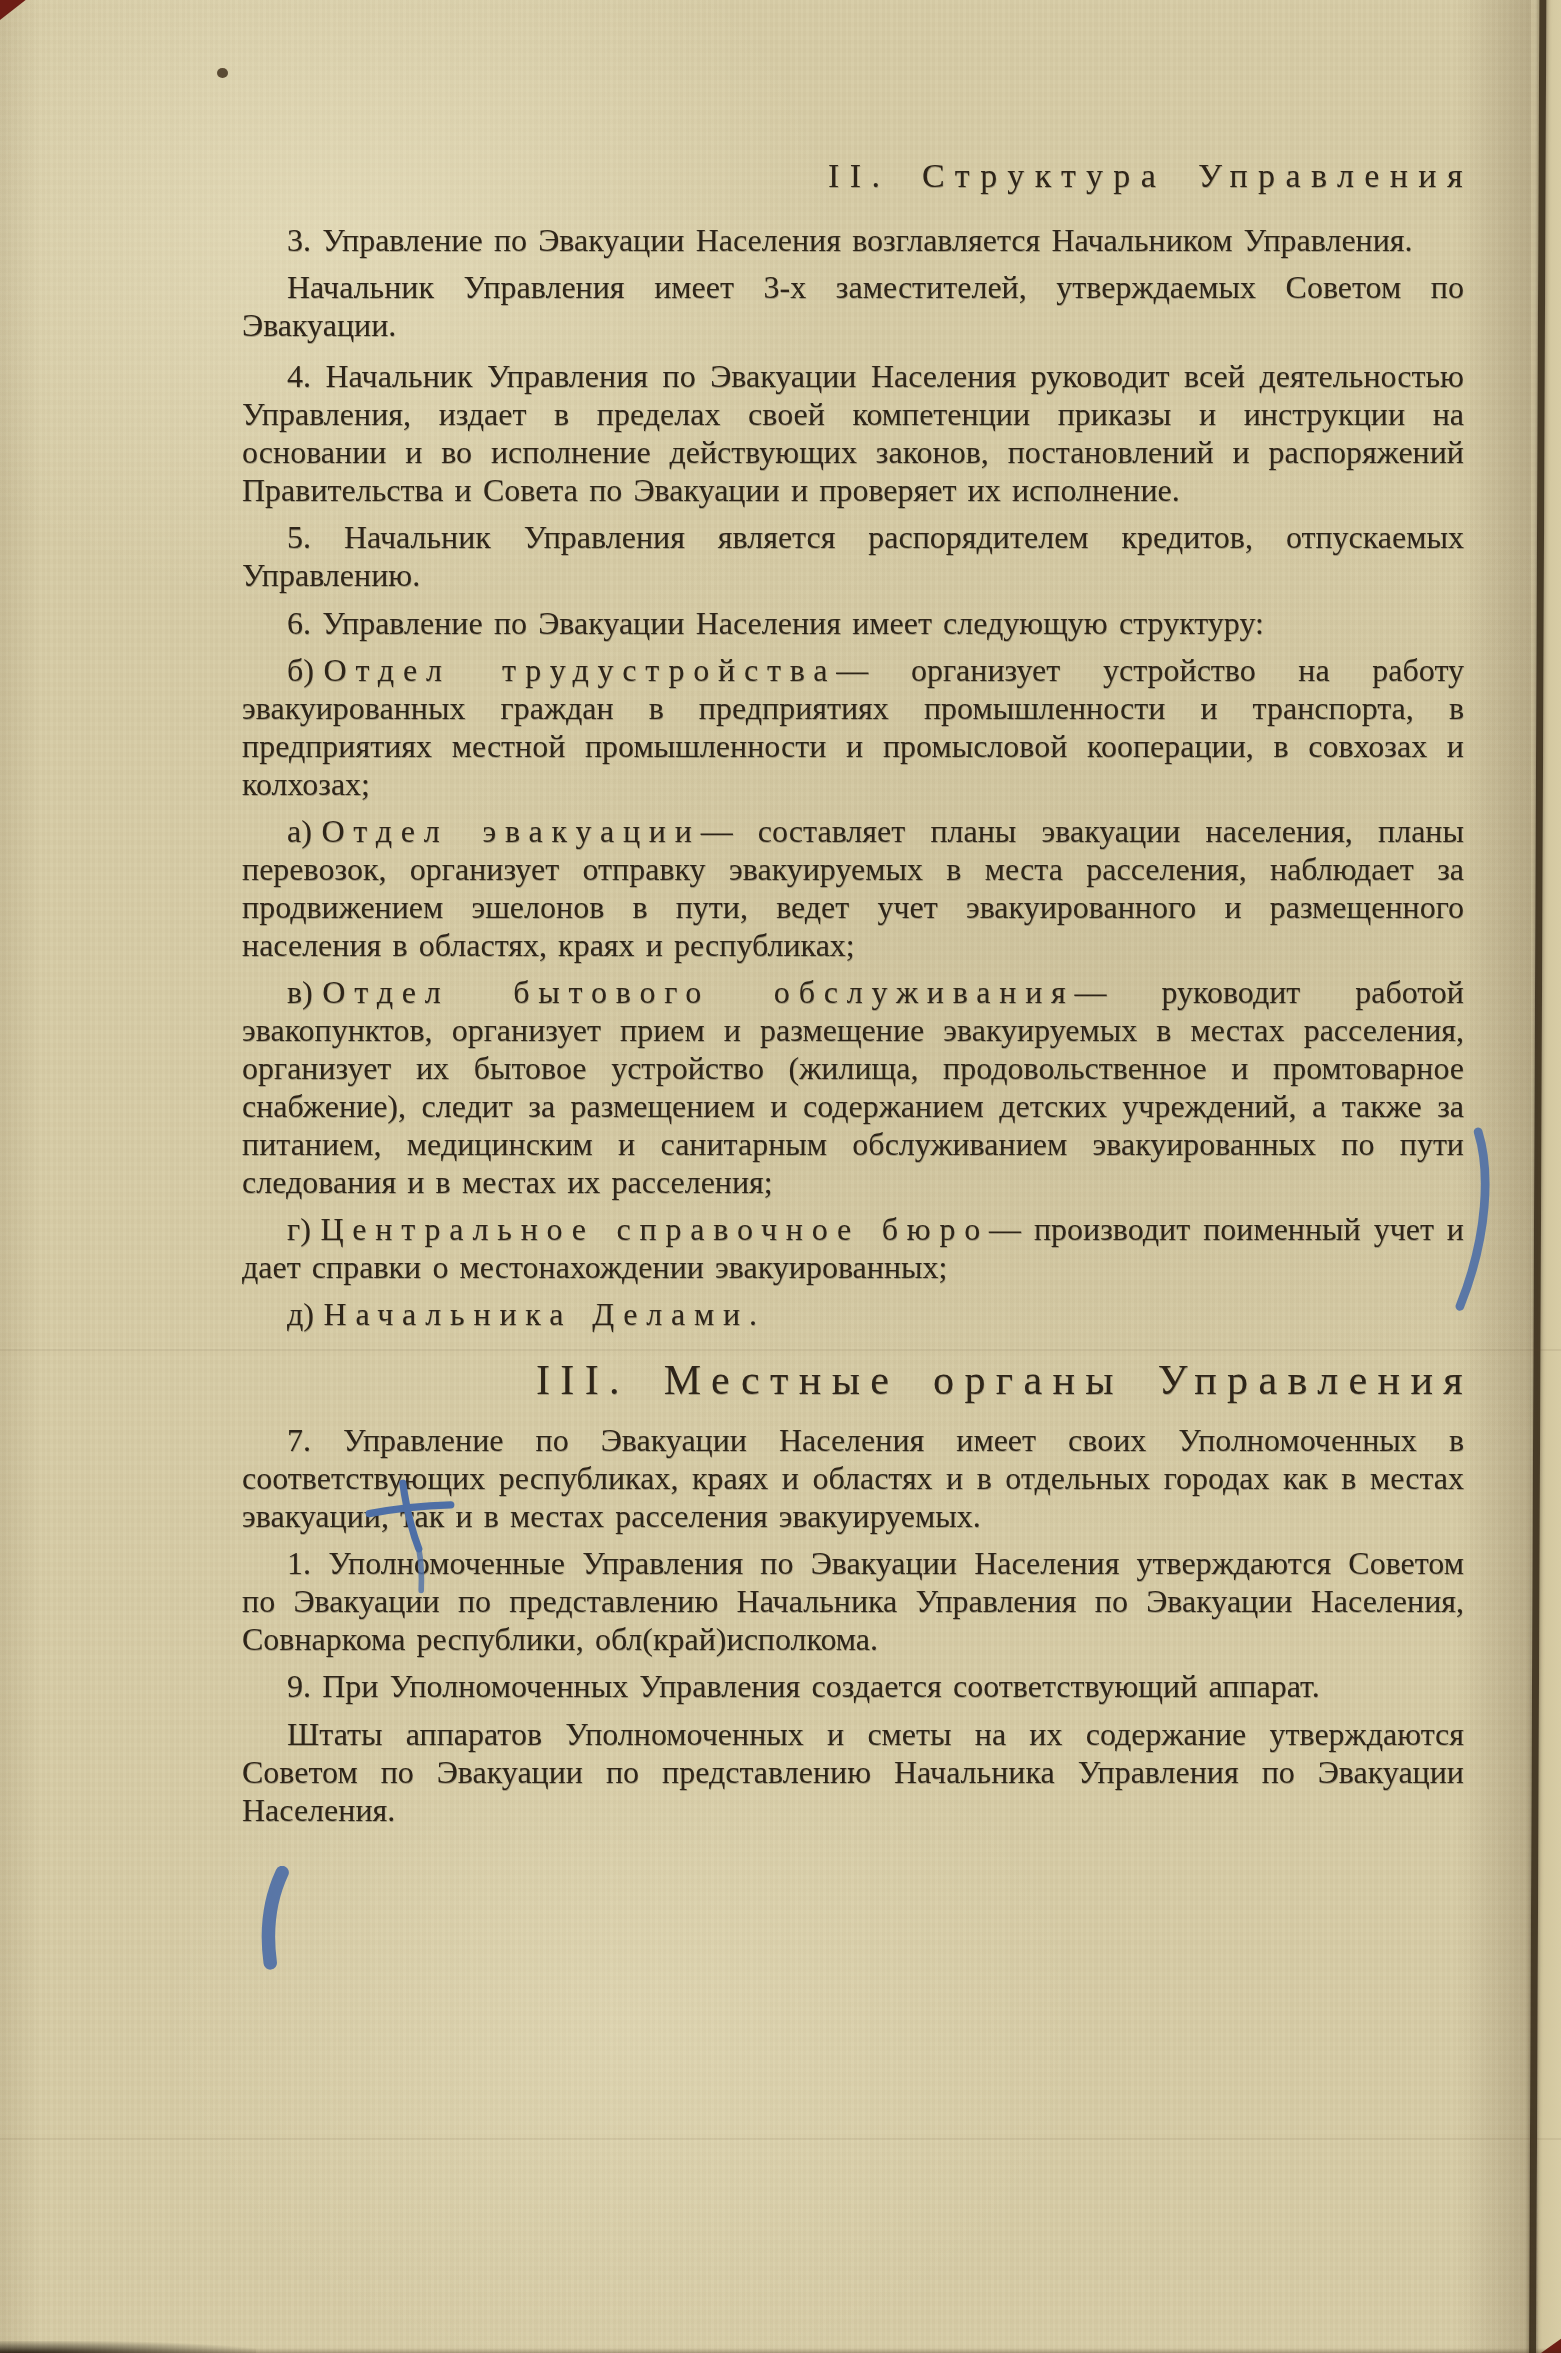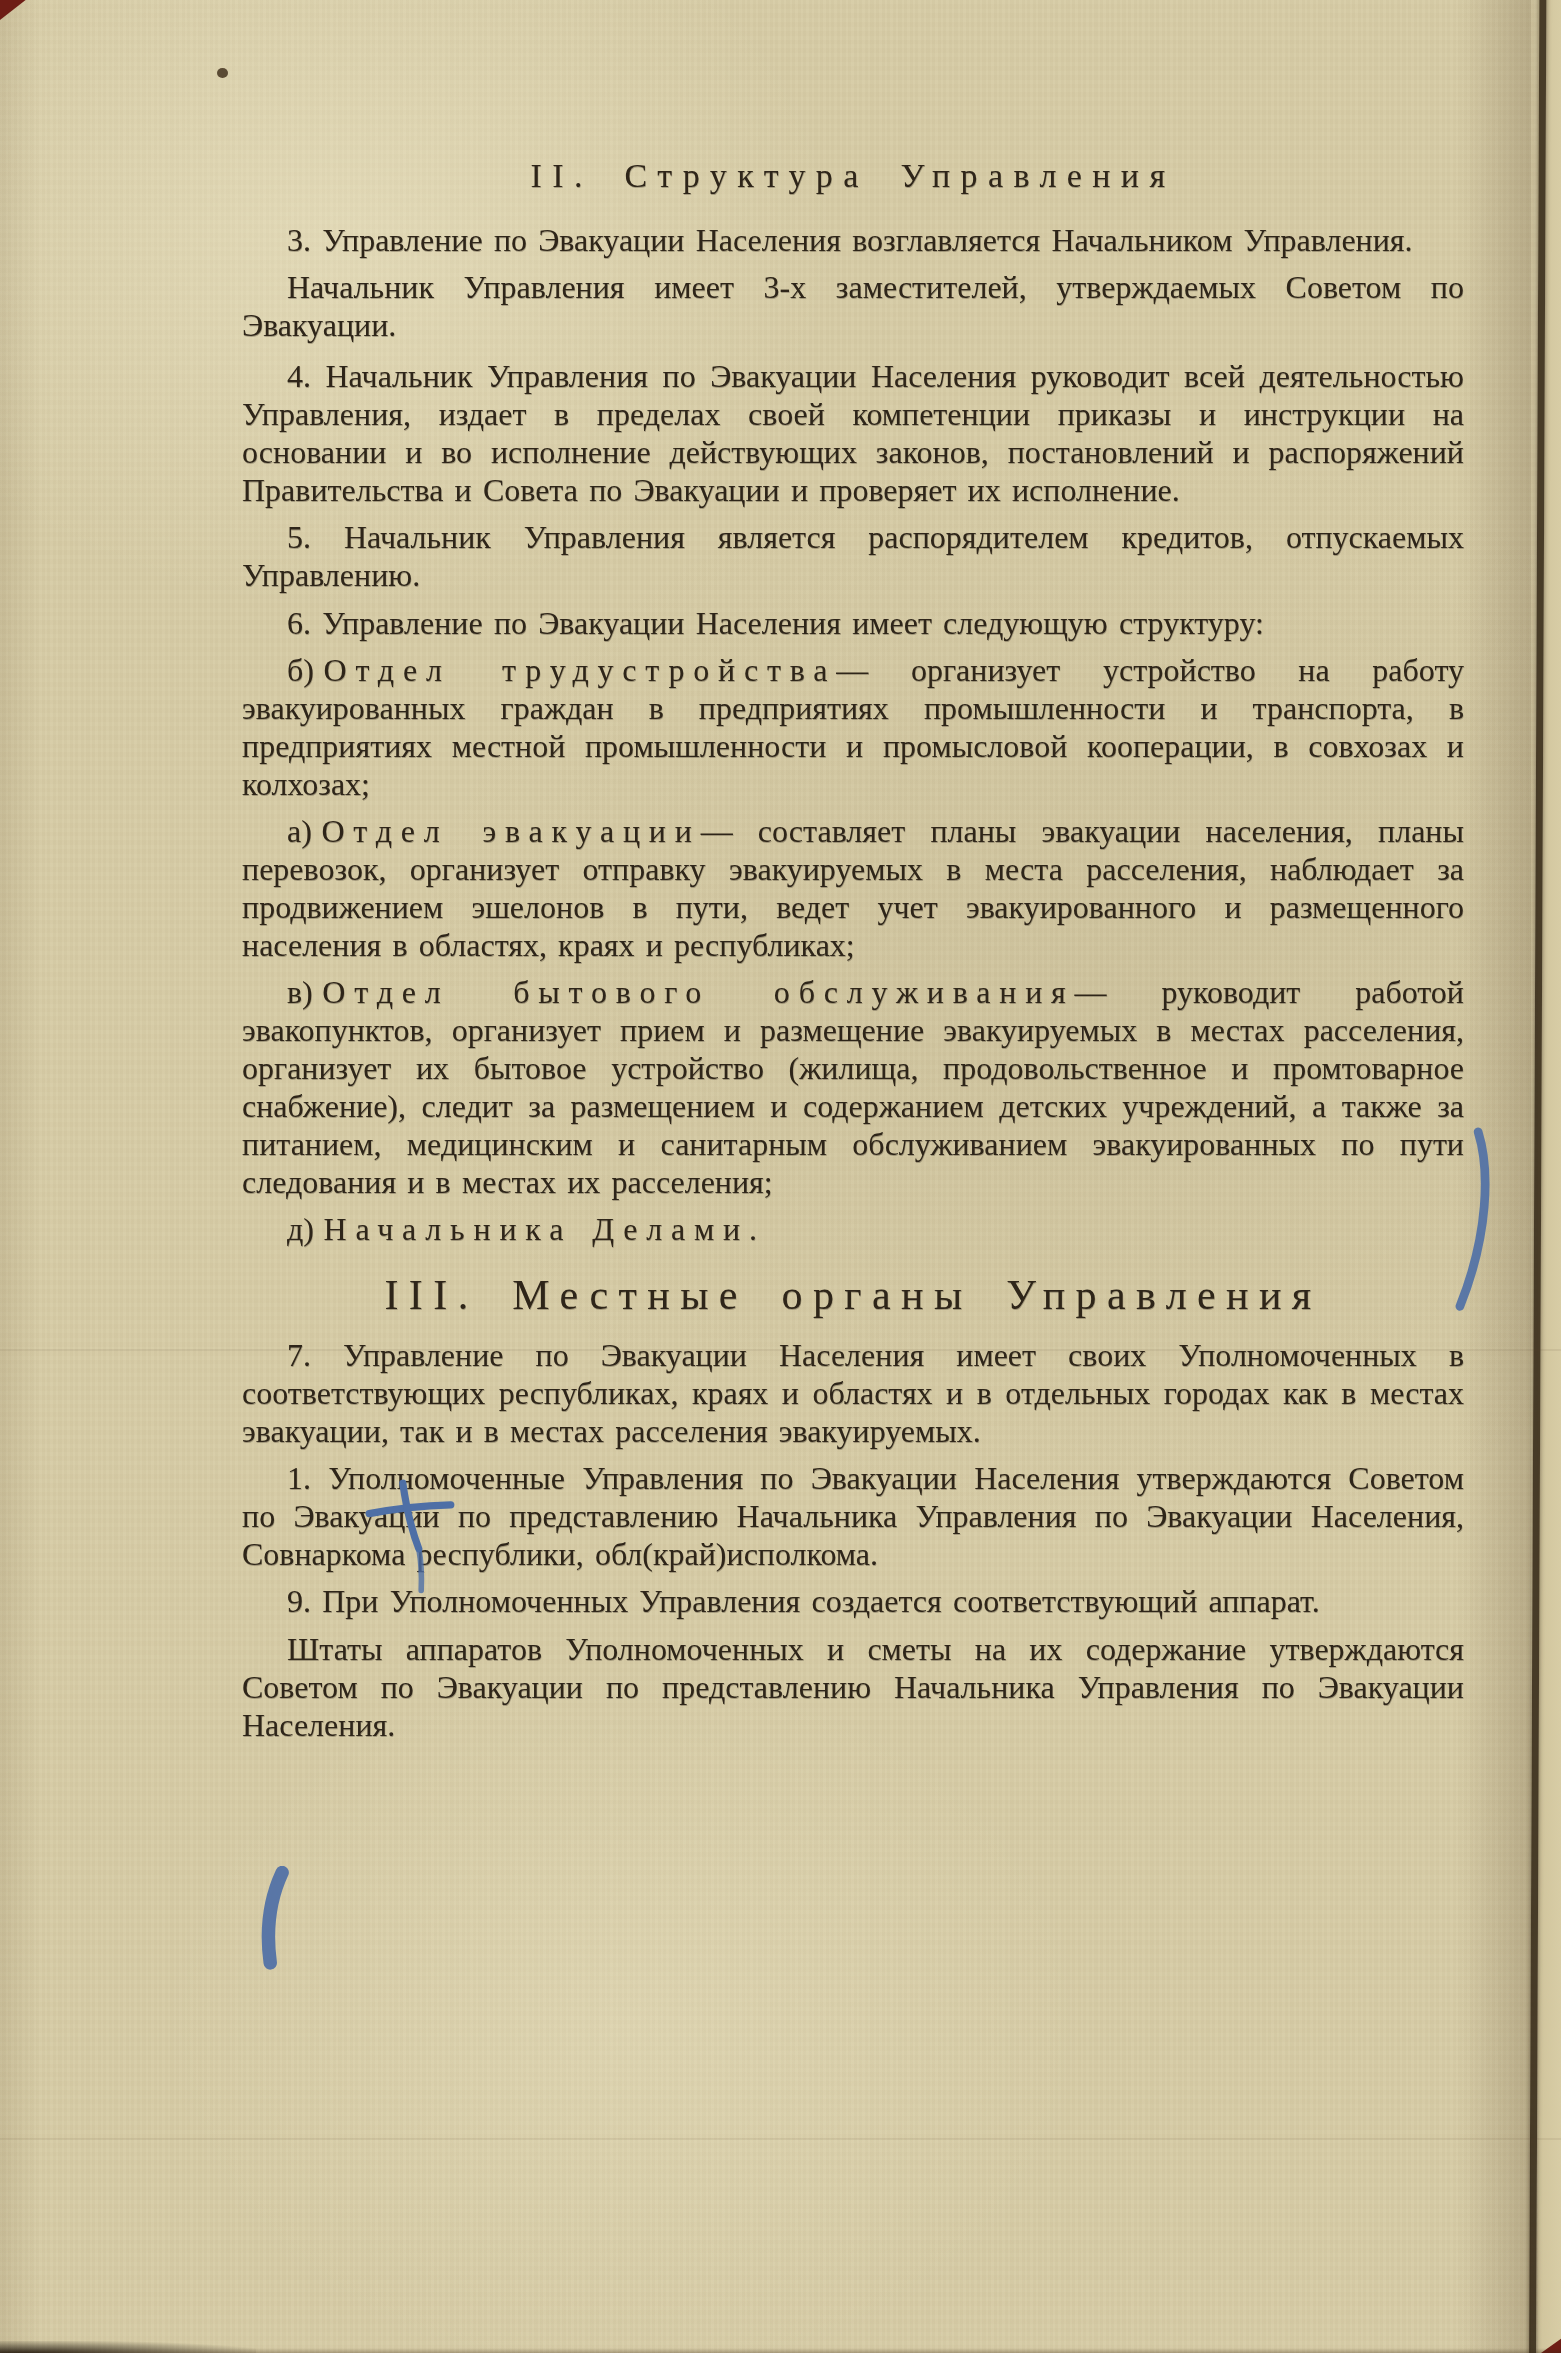--- a/index.html
+++ b/index.html
@@ -24,21 +24,21 @@
     font-size:32px;line-height:38px;
     text-align:justify;
     word-spacing:3.2px;
     text-shadow:0.5px 0.5px 0 rgba(46,37,25,.30);
   }
   .textblock p{margin:9px;text-indent:45px;}
   .gap-lg{margin-top:12.8px !important;}
   .gap-md{margin-top:9.6px !important;}
   .gap-sm{margin-top:6.4px  !important;}
   .heading{
-    text-align:center;text-indent:0 !important;
+    text-align:right;text-indent:0 !important;
     font-size:34px;line-height:43px;
     letter-spacing:10.4px;word-spacing:12.8px;
     margin:0 0 24px 0 !important;
   }
   .heading.h3{margin:25.6px 0 19px 0 !important;font-size:42px;}
   .spaced{letter-spacing:8.8px;}
   .marker{margin-right:9.6px;}
   
   .edge-shade{position:absolute;top:0;left:1461px;width:70px;height:100%;
     background:linear-gradient(90deg, rgba(70,50,25,0), rgba(70,50,25,.15));pointer-events:none;}
@@ -90,20 +90,21 @@
     <p class="gap-lg">4. Начальник Управления по Эвакуации Населения руководит всей деятельностью Управления, издает в пределах своей компетенции приказы и инструкции на основании и во исполнение действующих законов, постановлений и распоряжений Правительства и Совета по Эвакуации и проверяет их исполнение.</p>
     <p class="gap-md">5. Начальник Управления является распорядителем кредитов, отпускаемых Управлению.</p>
     <p class="gap-md">6. Управление по Эвакуации Населения имеет следующую структуру:</p>
 
     <p class="gap-sm"><span class="marker">б)</span><span class="spaced">Отдел трудустройства</span><span>— организует устройство на работу эвакуированных граждан в предприятиях промышленности и транспорта, в предприятиях местной промышленности и промысловой кооперации, в совхозах и колхозах;</span></p>
 
     <p class="gap-sm"><span class="marker">а)</span><span class="spaced">Отдел эвакуации</span><span>— составляет планы эвакуации населения, планы перевозок, организует отправку эвакуируемых в места расселения, наблюдает за продвижением эшелонов в пути, ведет учет эвакуированного и размещенного населения в областях, краях и республиках;</span></p>
 
     <p class="gap-sm"><span class="marker">в)</span><span class="spaced">Отдел бытового обслуживания</span><span>— руководит работой эвакопунктов, организует прием и размещение эвакуируемых в местах расселения, организует их бытовое устройство (жилища, продовольственное и промтоварное снабжение), следит за размещением и содержанием детских учреждений, а также за питанием, медицинским и санитарным обслуживанием эвакуированных по пути следования и в местах их расселения;</span></p>
 
+    <p class="gap-sm"><span class="marker">г)</span><span class="spaced">Центральное справочное бюро</span><span>— производит поименный учет и дает справки о местонахождении эвакуированных;</span></p>
 
     <p class="gap-sm"><span class="marker">д)</span><span class="spaced">Начальника Делами.</span></p>
 
     <p class="heading h3">III. Местные органы Управления</p>
 
     <p>7. Управление по Эвакуации Населения имеет своих Уполномоченных в соответствующих республиках, краях и областях и в отдельных городах как в местах эвакуации, так и в местах расселения эвакуируемых.</p>
     <p class="gap-md">1. Уполномоченные Управления по Эвакуации Населения утверждаются Советом по Эвакуации по представлению Начальника Управления по Эвакуации Населения, Совнаркома республики, обл(край)исполкома.</p>
     <p class="gap-sm">9. При Уполномоченных Управления создается соответствующий аппарат.</p>
     <p class="gap-md">Штаты аппаратов Уполномоченных и сметы на их содержание утверждаются Советом по Эвакуации по представлению Начальника Управления по Эвакуации Населения.</p>
 

